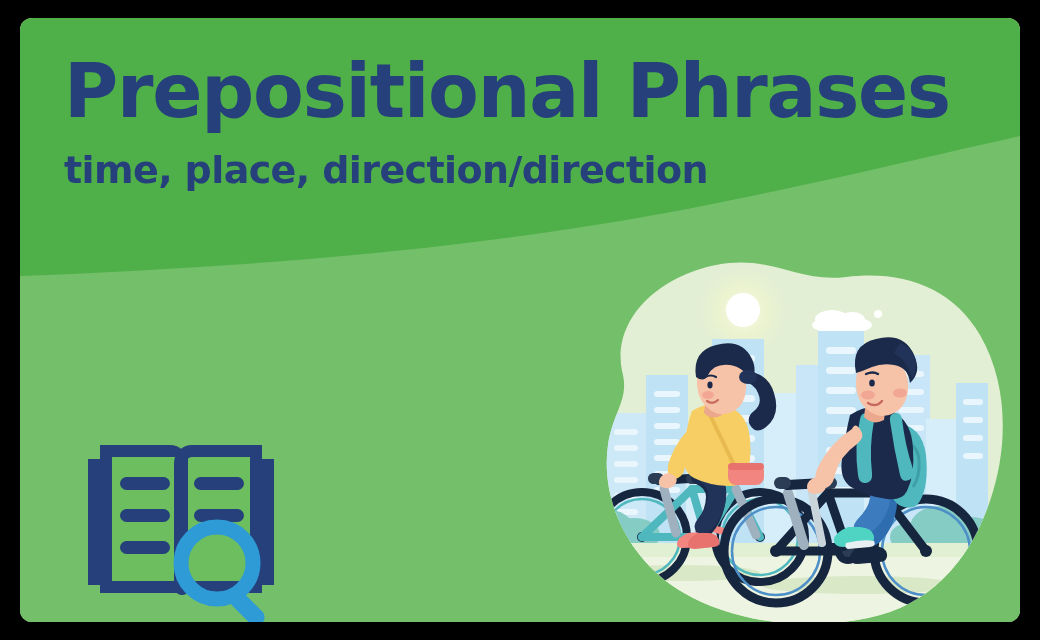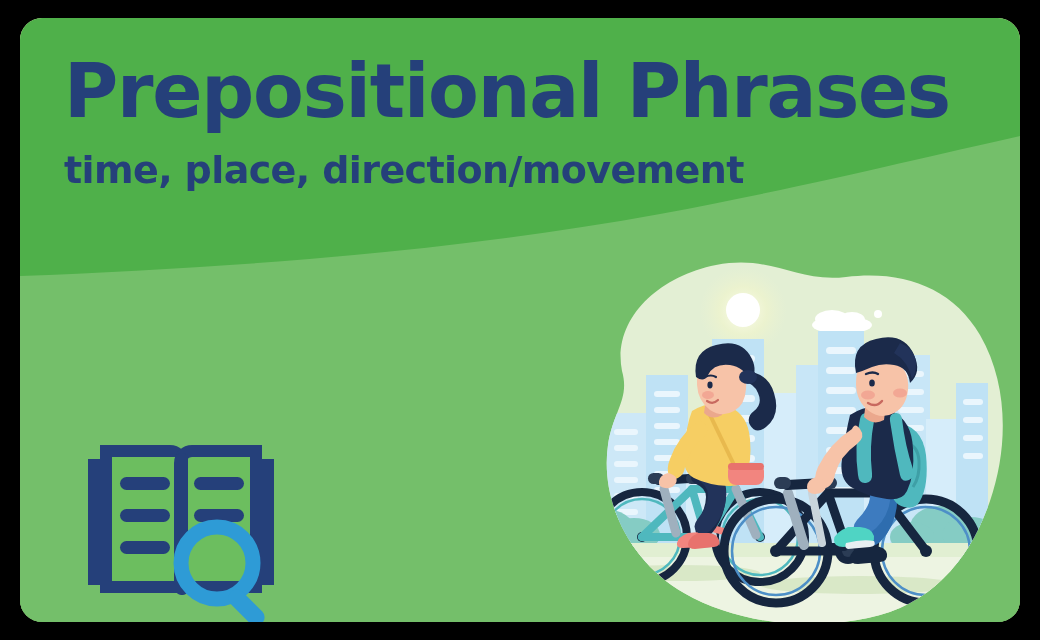--- a/index.html
+++ b/index.html
@@ -15,21 +15,21 @@
     position:relative;
     width:1040px; height:640px;
     background:#000000;
   }
 
   
   .card {
     position:absolute;
     left:20px; top:18px;
     width:1000px; height:604px;
-    border-radius:22px;
+    border-radius:12px;
     overflow:hidden;
     background:#fef9c3;
   }
   .card-bg-lower {
     position:absolute; inset:0;
     width:100%; height:100%;
     display:block;
   }
 
   
@@ -84,21 +84,21 @@
 
   <div class="card">
 
     <svg class="card-bg-lower" viewBox="0 0 1000 604" preserveAspectRatio="none">
       <rect x="0" y="0" width="1000" height="604" fill="#4FB04A"></rect>
       <path d="M0,258 C200,250 420,236 640,196 C790,168 900,140 1000,118 L1000,604 L0,604 Z" fill="#74BF6A"></path>
     </svg>
 
     <div class="text-block">
       <div class="title">Prepositional Phrases</div>
-      <div class="subtitle">time, place, direction/movement</div>
+      <div class="subtitle">time, place, direction/direction</div>
     </div>
 
     <div class="book-icon">
       <svg viewBox="0 0 200 200">
         <g>
 
           <path d="M10,36 h22 v124 h-22 a0,0 0 0 1 0,0 z" fill="#25407A"></path>
           <path d="M8,36 h26 v126 h-26 z" fill="#25407A"></path>
 
           <path d="M20,22 h70 a18,18 0 0 1 18,18 v130 h-88 z" fill="#25407A"></path>

